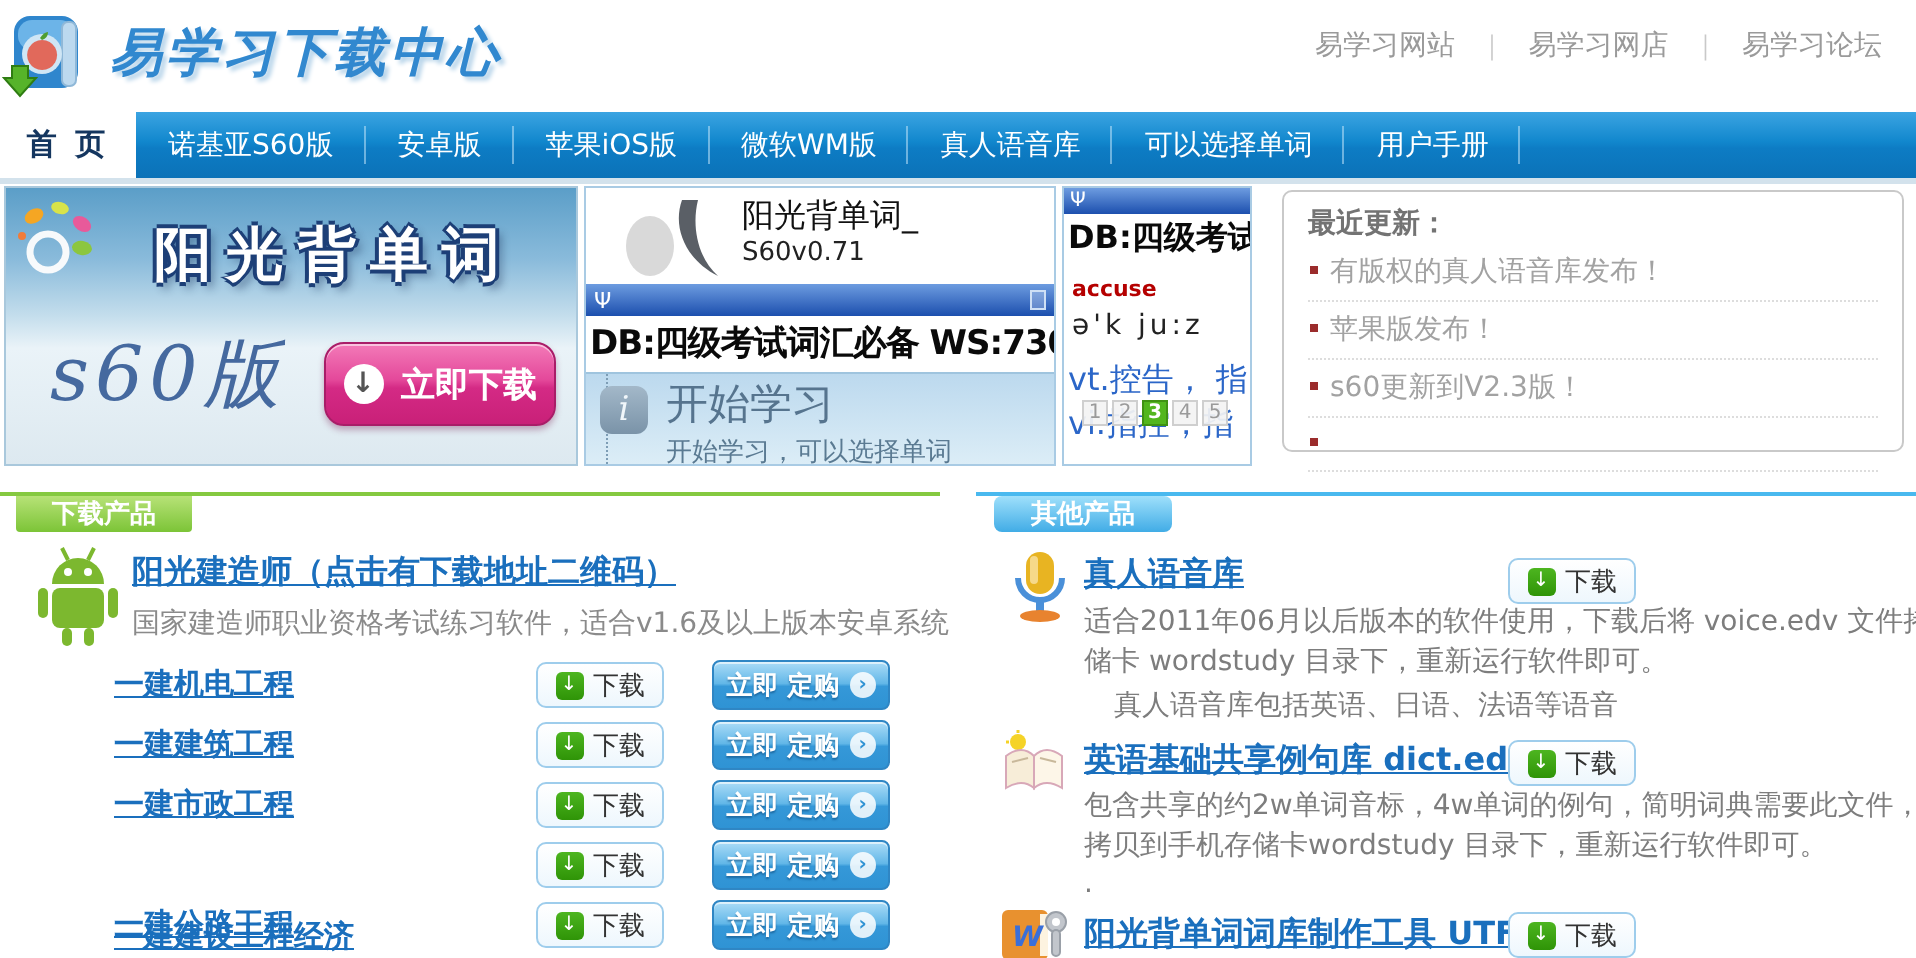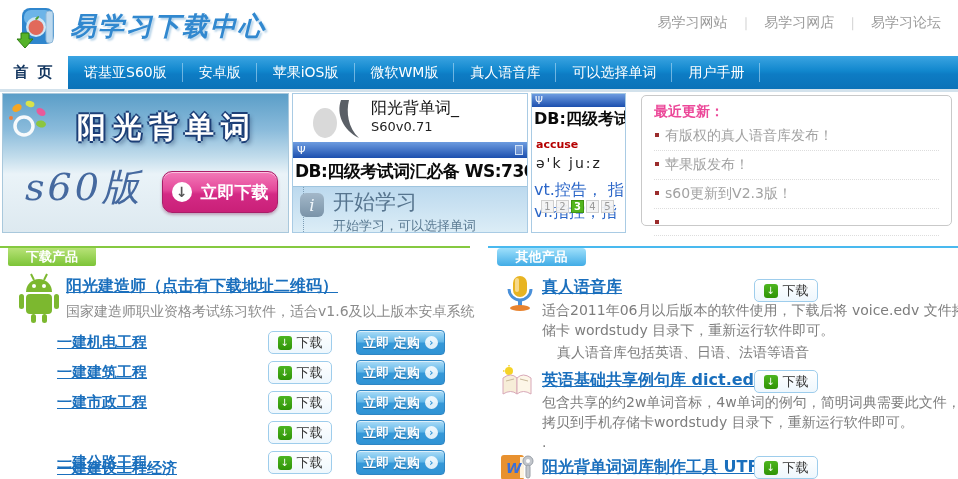--- a/index.html
+++ b/index.html
@@ -2,21 +2,21 @@
 <html><head>
 <meta charset="utf-8">
 <style>
   * { margin:0; padding:0; box-sizing:border-box; }
   html,body { width:958px; height:479px; overflow:hidden; }
   body { font-family:"DejaVu Sans","Liberation Sans",sans-serif; background:#fff; }
   .page { position:relative; width:958px; height:479px; background:#fff; overflow:hidden; }
 
   
   .header { position:absolute; top:0; left:0; width:958px; height:56px; background:#fff; }
-  .logo { position:absolute; left:16px; top:3px; display:flex; align-items:center; }
+  .logo { position:absolute; left:1px; top:3px; display:flex; align-items:center; }
   .logo-icon { width:46px; height:46px; position:relative; }
   .logo-text { margin-left:8px; font-size:26px; font-weight:bold; font-style:italic;
                color:#3188cf; letter-spacing:2px; text-shadow:2px 2px 2px #b9d5ea; }
   .header-links { position:absolute; right:17px; top:14px; font-size:14px; color:#9a9a9a; white-space:nowrap; }
   .header-links a { color:#9a9a9a; text-decoration:none; }
   .hl-sep { color:#c9c9c9; margin:0 12px; font-size:13px; }
 
   
   .nav { position:absolute; top:56px; left:0; width:958px; height:33px;
          background:linear-gradient(180deg,#3ba4e2 0%,#1187cd 45%,#0d7cc4 55%,#0b72b8 100%);
@@ -82,21 +82,21 @@
 
   
   .pager { position:absolute; left:541px; top:200px; display:flex; gap:2px; z-index:6; }
   .pg { width:13px; height:13px; background:rgba(243,243,243,.93); border:1px solid #cfcfcf;
         color:#9a9a9a; font-size:10px; display:flex; align-items:center; justify-content:center; cursor:pointer; }
   .pg.active { background:#52b61e; border-color:#3f9212; color:#fff; font-weight:bold; }
 
   
   .updates { position:absolute; left:641px; top:95px; width:311px; height:131px; background:#fff;
              border:1px solid #c9c9c9; border-radius:5px; padding:7px 12px 0 12px; }
-  .updates-title { font-size:14px; font-weight:bold; color:#ec4899; margin-bottom:1px; }
+  .updates-title { font-size:14px; font-weight:bold; color:#737373; margin-bottom:1px; }
   .updates ul { list-style:none; }
   .updates li { font-size:14px; color:#a2a2a2; padding:5px 0 5px 1px; border-bottom:1px dotted #ddd; cursor:pointer; }
   .bullet { display:inline-block; width:4px; height:4px; background:#9b2c2c; margin:0 6px 3px 0; }
 
   
   .line-green { position:absolute; left:0; top:246px; width:470px; height:2px; background:#85c940; }
   .tab-green { position:absolute; left:8px; top:248px; width:88px; height:18px; color:#fff;
                font-size:13px; font-weight:bold; display:flex; align-items:center; justify-content:center;
                background:linear-gradient(180deg,#b7e277,#7cc437); border-radius:0 0 2px 2px; }
   .line-blue { position:absolute; left:488px; top:246px; width:470px; height:2px; background:#49b9ef; }

